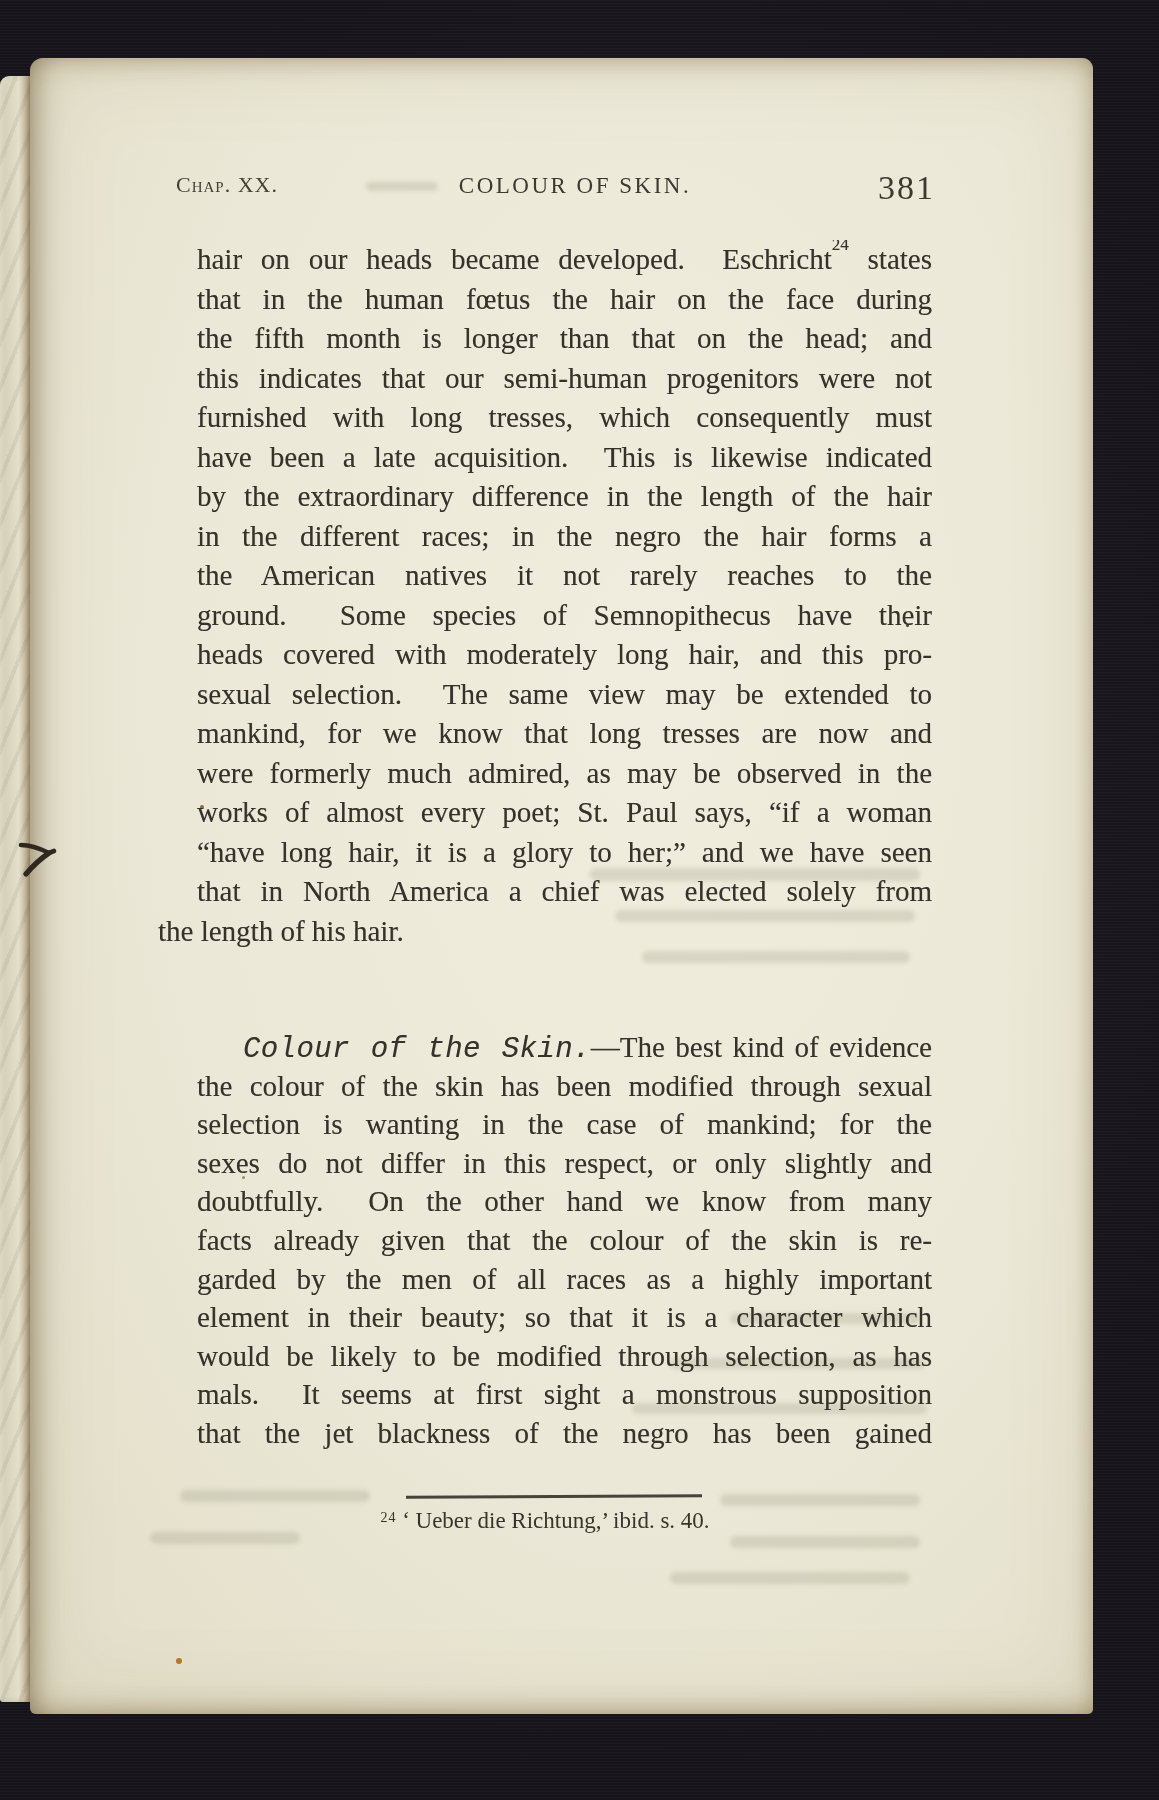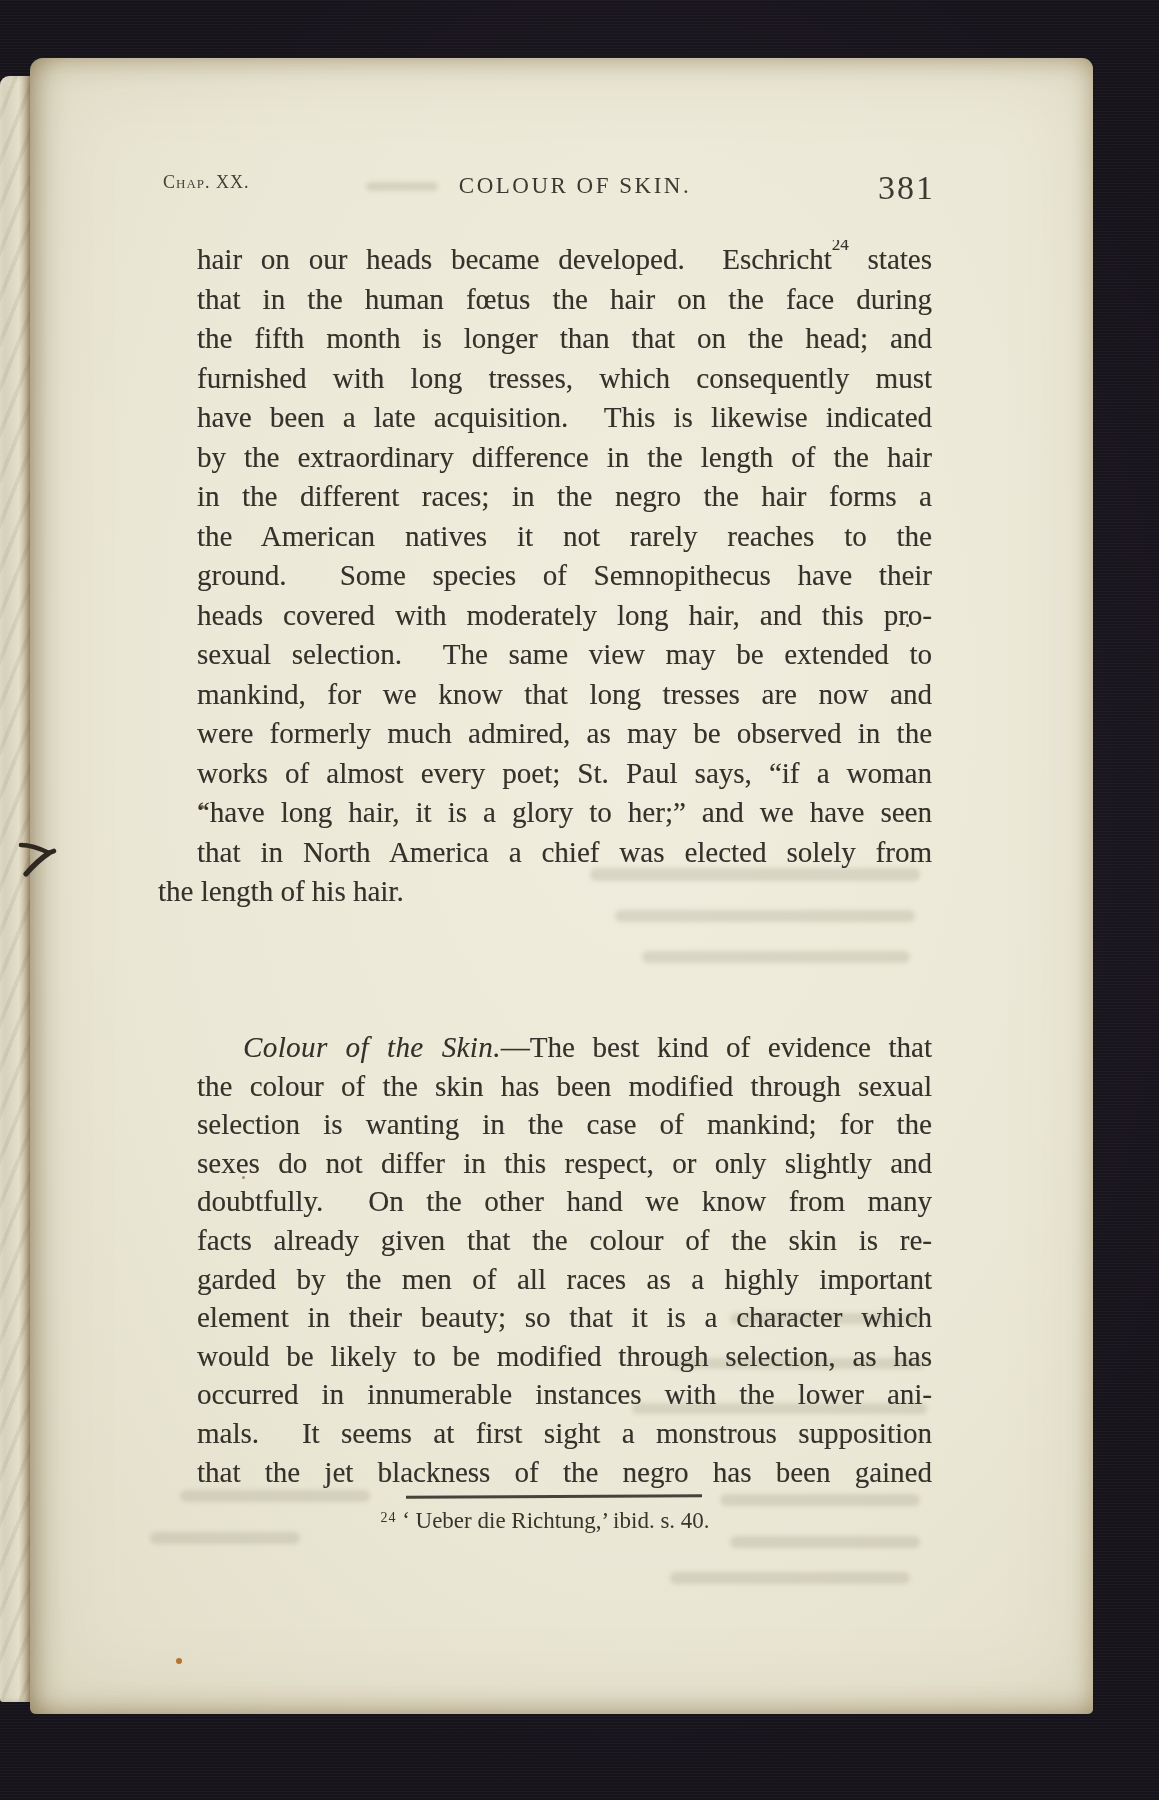--- a/index.html
+++ b/index.html
@@ -34,40 +34,40 @@
     box-shadow:
       inset 0 0 90px rgba(150,130,80,0.16),
       inset 18px 0 30px -14px rgba(100,80,50,0.50),
       inset -10px 0 26px -12px rgba(130,110,70,0.38),
       inset 0 -14px 30px -14px rgba(130,105,60,0.45),
       inset 0 16px 30px -16px rgba(130,105,60,0.32);
   }
 
   
   .chap {
-    position:absolute; left:133px; top:114px; font-size:18px; letter-spacing:1px;
+    position:absolute; left:146px; top:114px; font-size:22px; letter-spacing:1px;
     font-variant:small-caps; color:#443f37;
   }
   .runtitle {
     position:absolute; left:285px; top:115px; width:520px; text-align:center;
     font-size:23px; letter-spacing:2.5px; color:#3d3931;
   }
   .pagenum { position:absolute; left:848px; top:111px; font-size:34px; letter-spacing:2px; color:#3d3931; }
 
   
   .para { position:absolute; left:128px; width:774px; font-size:29px; z-index:2; }
   .p1 { top:182px; }
   .p2 { top:970px; }
   .p1 .tl { line-height:39.5px; height:39.5px; }
   .p2 .tl { line-height:38.6px; height:38.6px; }
   .tl { overflow:hidden; white-space:normal; text-shadow:0.3px 0.3px 0 rgba(52,46,38,0.35); }
   .j { text-align:justify;margin-left:39px; }
   .j::after { content:""; display:inline-block; width:100%; height:0; }
   .indent { text-indent:46px; }
-  .it { font-style:italic; letter-spacing:0.4px; }
+  .it { font-style:italic; letter-spacing:0.4px;font-family:Liberation Mono, monospace; }
   .supref { font-size:17px; position:relative; top:-0.48em; line-height:0; }
 
   
   .fnrule { position:absolute; left:376px; top:1437px; width:296px; height:2.5px; background:#47423a; transform:rotate(-0.3deg); z-index:2; }
   .footnote { position:absolute; left:128px; top:1450px; width:774px; text-align:center; font-size:23px; z-index:2; color:#38342d; }
   .fnm { font-size:14px; position:relative; top:-0.45em; letter-spacing:1px; }
 
   
   .ghost { position:absolute; background:rgba(138,138,110,0.22); filter:blur(2px); border-radius:6px; z-index:1; }
   .fox { position:absolute; border-radius:50%; z-index:1; }
@@ -106,20 +106,21 @@
 
     <div class="fox" style="left:170px;top:747px;width:4px;height:4px;background:#8a6b43;"></div>
     <div class="fox" style="left:146px;top:1600px;width:6px;height:6px;background:#b5742f;"></div>
     <div class="fox" style="left:876px;top:566px;width:3px;height:3px;background:#4d4335;"></div>
     <div class="fox" style="left:212px;top:1118px;width:3px;height:3px;background:#9b8a64;"></div>
 
     <div class="para p1">
       <div class="tl j"><span>hair on our heads became developed.&nbsp; Eschricht</span><sup class="supref">24</sup><span> states</span></div>
       <div class="tl j">that in the human fœtus the hair on the face during</div>
       <div class="tl j">the fifth month is longer than that on the head; and</div>
+      <div class="tl j">this indicates that our semi-human progenitors were not</div>
       <div class="tl j">furnished with long tresses, which consequently must</div>
       <div class="tl j">have been a late acquisition.&nbsp; This is likewise indicated</div>
       <div class="tl j">by the extraordinary difference in the length of the hair</div>
       <div class="tl j">in the different races; in the negro the hair forms a</div>
       <div class="tl j">the American natives it not rarely reaches to the</div>
       <div class="tl j">ground.&nbsp; Some species of Semnopithecus have their</div>
       <div class="tl j">heads covered with moderately long hair, and this pro-</div>
       <div class="tl j">sexual selection.&nbsp; The same view may be extended to</div>
       <div class="tl j">mankind, for we know that long tresses are now and</div>
       <div class="tl j">were formerly much admired, as may be observed in the</div>
@@ -132,21 +133,20 @@
     <div class="para p2">
       <div class="tl j indent"><span class="it">Colour of the Skin.</span><span>—The best kind of evidence that</span></div>
       <div class="tl j">the colour of the skin has been modified through sexual</div>
       <div class="tl j">selection is wanting in the case of mankind; for the</div>
       <div class="tl j">sexes do not differ in this respect, or only slightly and</div>
       <div class="tl j">doubtfully.&nbsp; On the other hand we know from many</div>
       <div class="tl j">facts already given that the colour of the skin is re-</div>
       <div class="tl j">garded by the men of all races as a highly important</div>
       <div class="tl j">element in their beauty; so that it is a character which</div>
       <div class="tl j">would be likely to be modified through selection, as has</div>
-      <div class="tl j">occurred in innumerable instances with the lower ani-</div>
       <div class="tl j">mals.&nbsp; It seems at first sight a monstrous supposition</div>
       <div class="tl j">that the jet blackness of the negro has been gained</div>
     </div>
 
     <div class="fnrule"></div>
     <div class="footnote"><span class="fnm">24</span> <span>‘ Ueber die Richtung,’ ibid. s. 40.</span></div>
 
   </div>
 </div>
 

